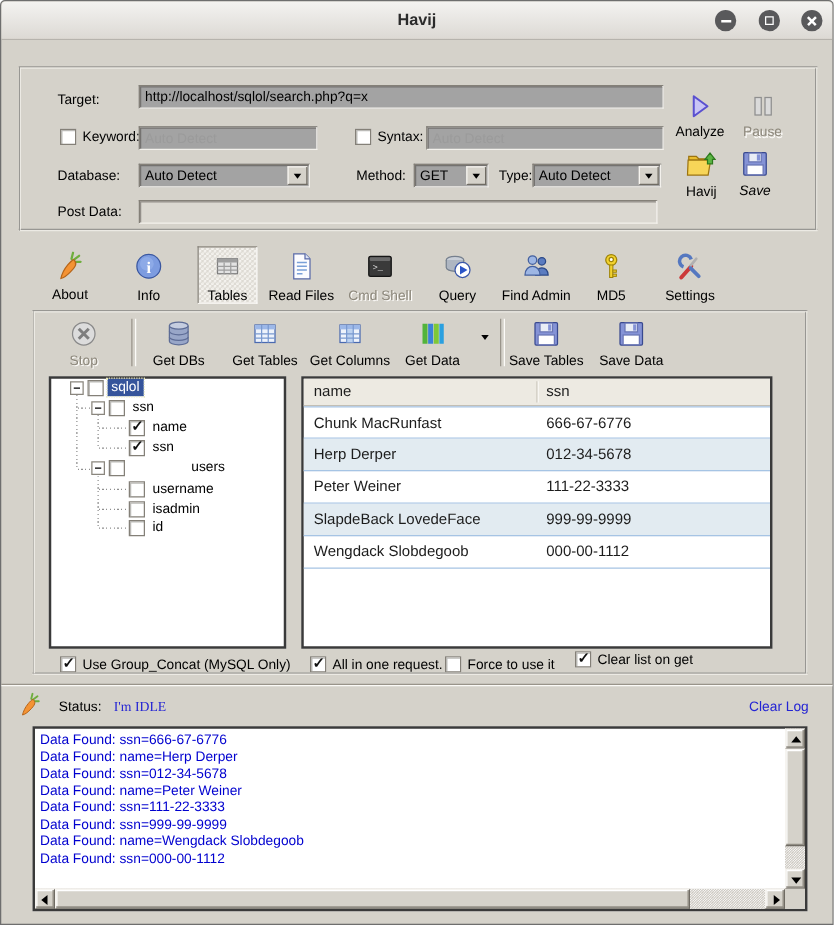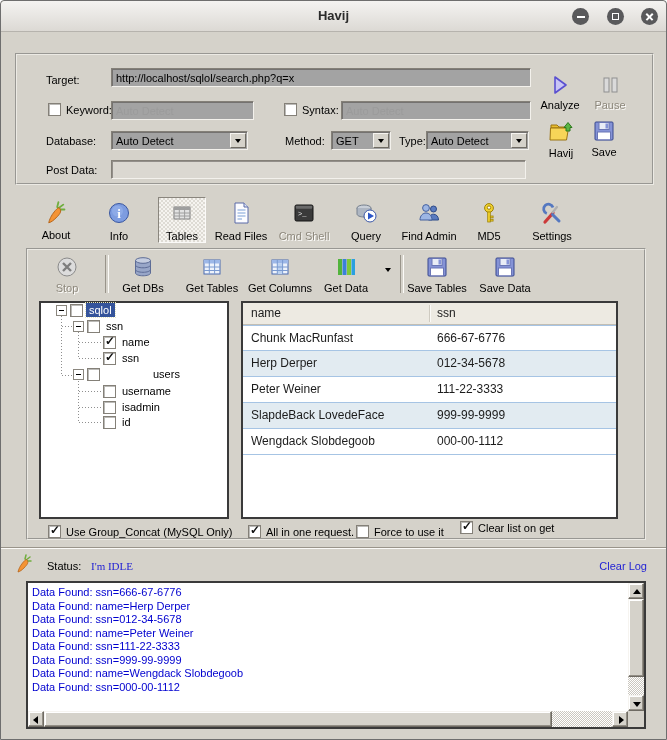--- a/index.html
+++ b/index.html
@@ -143,21 +143,21 @@
     <span class="tlabel dis">Pause</span>
   </div>
   <div class="act" style="left:540px;top:119px;width:40px;">
     <svg width="24" height="23" viewBox="0 0 24 23">
       <path d="M2 8 L2 5 L8 5 L10 7 L18 7 L18 8 Z" fill="#e9bd2e" stroke="#9c7410"></path>
       <path d="M1.5 8 L19.5 8 L17.5 20 L1 20 Z" fill="#f7d558" stroke="#9c7410"></path>
       <path d="M15 7.5 L19 2.5 L23 7.5 L21 7.5 L21 11 L17 11 L17 7.5 Z" fill="#5cb544" stroke="#2c7a1c"></path>
     </svg>
     <span class="tlabel">Havij</span>
   </div>
-  <div class="act" style="left:583px;top:119px;width:40px;">
+  <div class="act" style="left:583px;top:119px;width:40px;font-style:italic;">
     <svg width="22" height="22" viewBox="0 0 22 22">
       <rect x="2" y="2" width="18" height="18" rx="1" fill="#8593d6" stroke="#39498f"></rect>
       <rect x="6" y="2.5" width="10" height="7" fill="#e9edf6" stroke="#6a76b5"></rect>
       <rect x="12.5" y="3.5" width="2.5" height="5" fill="#8593d6"></rect>
       <rect x="4.5" y="12" width="13" height="7.8" fill="#fff" stroke="#6a76b5"></rect>
     </svg>
     <span class="tlabel">Save</span>
   </div>
 
   <div class="tabactive"></div>

